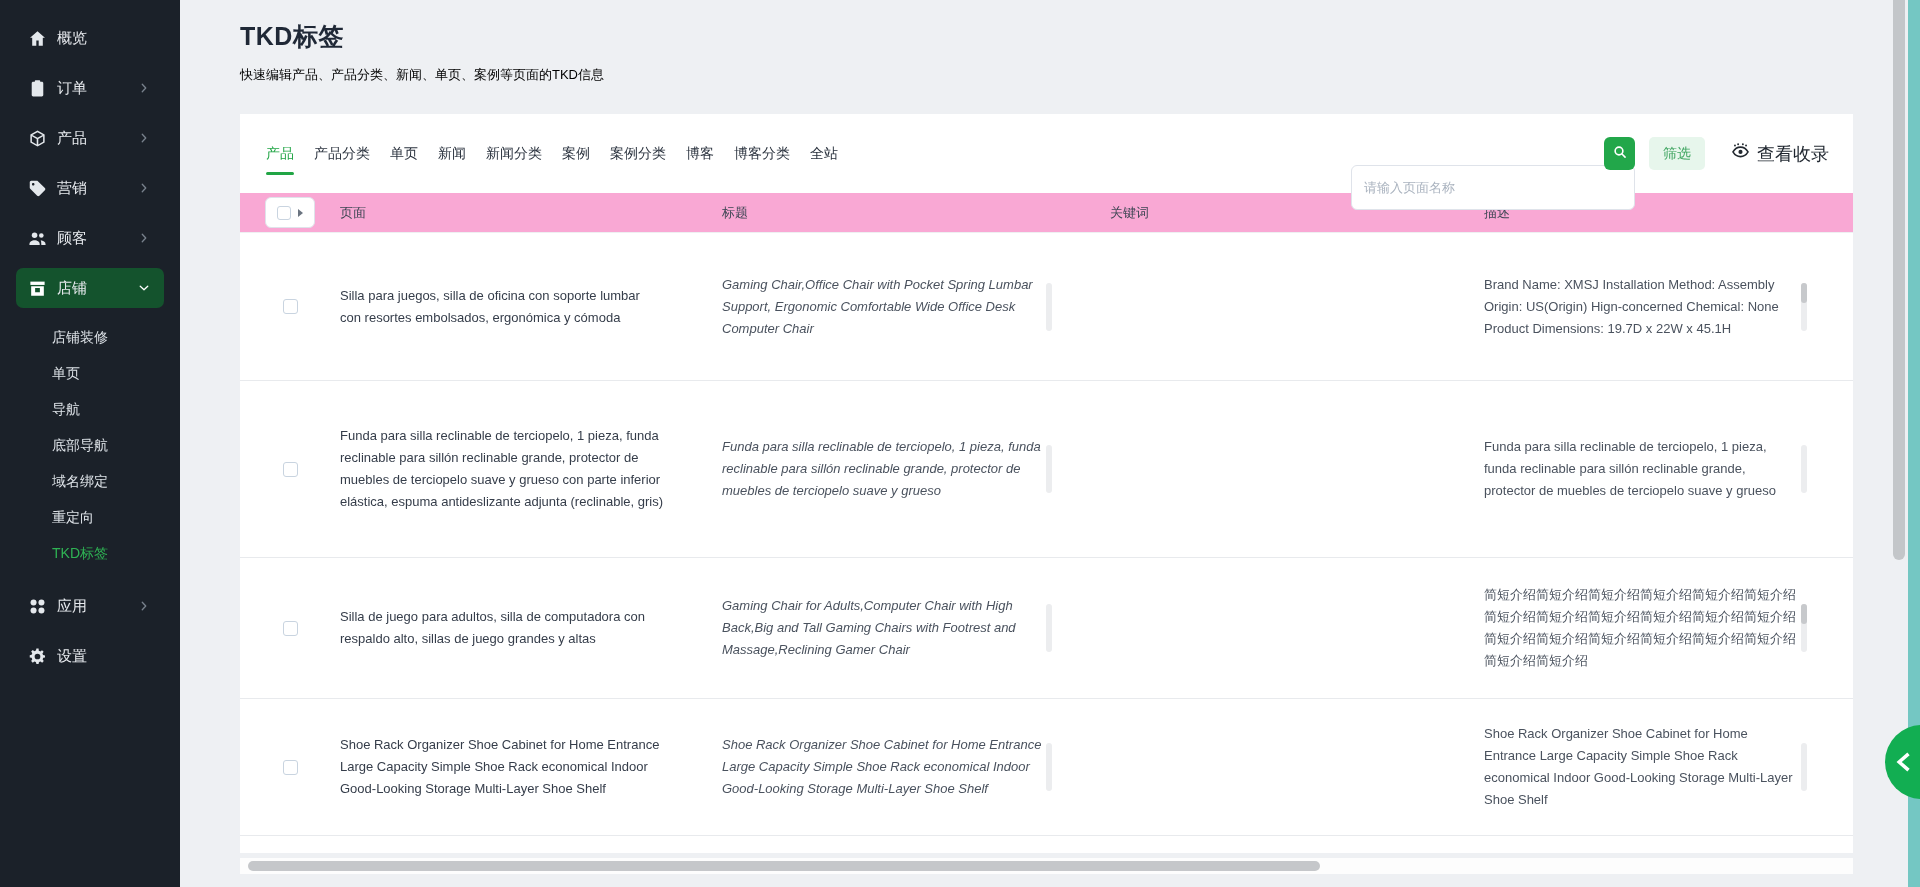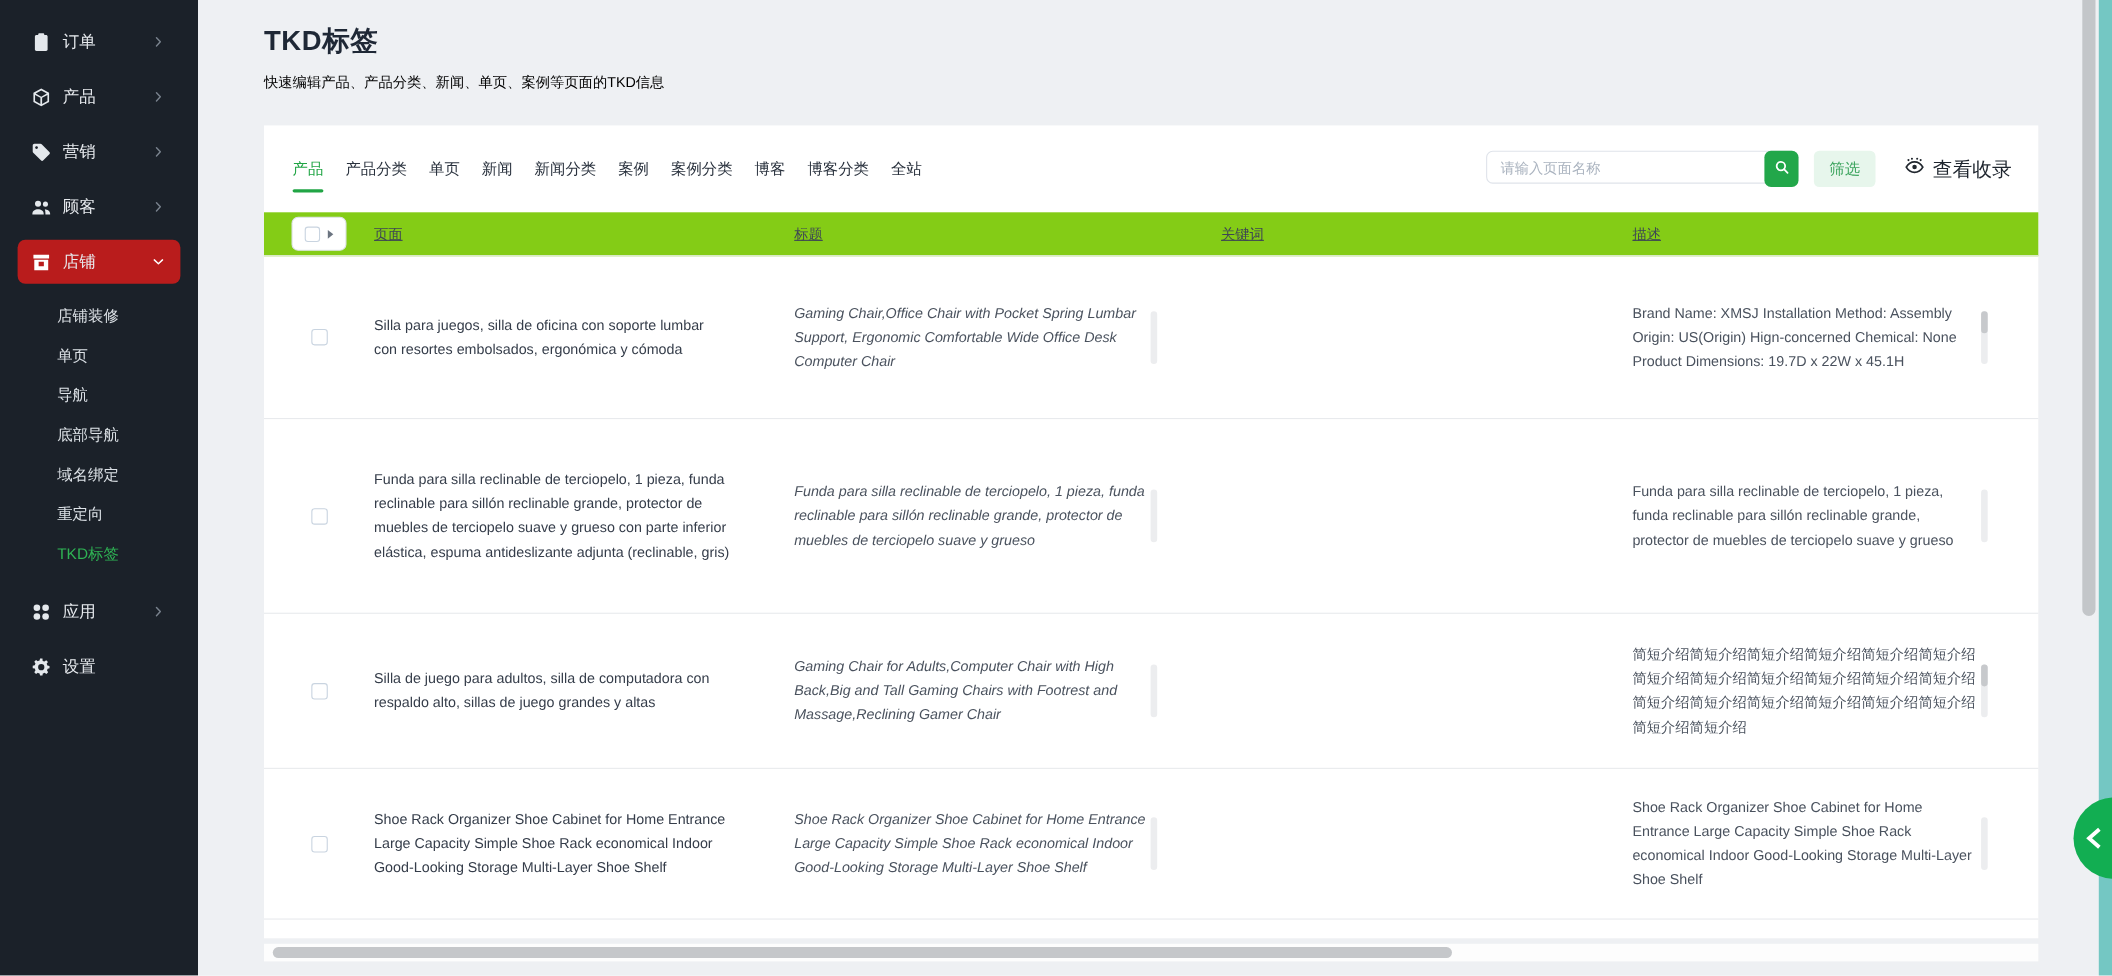--- a/index.html
+++ b/index.html
@@ -3,21 +3,21 @@
 <meta charset="utf-8">
 <style>
   * { margin:0; padding:0; box-sizing:border-box; }
   html,body { width:1920px; height:887px; font-family:"Liberation Sans","DejaVu Sans",sans-serif; }
   .app { position:relative; width:1920px; height:887px; background:#eef0f3; overflow:hidden; }
 
   
   .sidebar { position:absolute; left:0; top:0; width:180px; height:887px; background:#1b2129; z-index:3; }
   .nav-top { padding-top:13px; }
   .nav-item { height:50px; display:flex; align-items:center; padding:0 30px 0 28px; color:#e8ebef; font-size:15px; cursor:pointer; }
-  .nav-item.active { background:#b91c1c; border-radius:7px; margin:5px 16px; height:40px; padding:0 14px 0 12px;font-family:Liberation Mono, monospace; }
+  .nav-item.active { background:#14532d; border-radius:7px; margin:5px 16px; height:40px; padding:0 14px 0 12px;font-family:Liberation Mono, monospace; }
   .nav-icon { width:19px; height:19px; display:inline-flex; margin-right:10px; flex:none; }
   .nav-icon svg { width:19px; height:19px; fill:#e4e8ec; }
   .nav-item.active .nav-icon svg { fill:#ffffff; }
   .nav-label { flex:1; white-space:nowrap; }
   .nav-chevron { width:12px; height:12px; margin-left:auto; display:inline-flex; color:#79828d; }
   .nav-chevron svg { width:12px; height:12px; stroke:currentColor; fill:none; stroke-width:2.6; }
   .nav-item.active .nav-chevron { color:#ffffff; }
   .nav-chevron.down svg { transform:rotate(90deg); }
   .submenu { padding:6px 0 4px 0; margin-bottom:6px; }
   .submenu-item { height:36px; line-height:36px; padding-left:52px; font-size:14px; color:#dde2e7; cursor:pointer; white-space:nowrap; }
@@ -31,31 +31,31 @@
   .card { position:absolute; left:60px; top:114px; width:1613px; height:739px; background:#ffffff; }
 
   
   .toolbar { height:79px; display:flex; align-items:center; justify-content:space-between; padding:0 24px 0 26px; }
   .tabs { display:flex; gap:20px; align-items:center; }
   .tab { position:relative; font-size:14px; color:#2a323e; cursor:pointer; white-space:nowrap; padding:6px 0; }
   .tab.active { color:#21a545; }
   .tab.active::after { content:""; position:absolute; left:0; right:0; bottom:-6px; height:3px; border-radius:2px; background:#21a545; }
   .toolbar-right { display:flex; align-items:center; }
   .search-box { position:relative; width:284px; height:33px; margin-right:14px; }
-  .search-box input { width:100%; height:30px; border:1px solid #dfe3ea; border-radius:6px; padding:0 40px 0 12px; font-size:13px; color:#b91c1c; outline:none; background:#fff; font-family:inherit; }
+  .search-box input { width:100%; height:45px; border:1px solid #dfe3ea; border-radius:6px; padding:0 40px 0 12px; font-size:13px; color:#b91c1c; outline:none; background:#fff; font-family:inherit;margin-top:28px; }
   .search-box input::placeholder { color:#aab3bf; }
   .search-btn { position:absolute; right:0; top:0; width:31px; height:33px; border:none; background:#22a74a; border-radius:6px; display:flex; align-items:center; justify-content:center; cursor:pointer; }
   .search-btn svg { width:16px; height:16px; }
   .filter-btn { width:56px; height:33px; border:none; border-radius:5px; background:#e7f6ec; color:#3ca45e; font-size:14px; cursor:pointer; margin-right:26px; font-family:inherit; }
   .view-index { display:flex; align-items:center; gap:7px; font-size:18px; color:#1e252e; cursor:pointer; }
   .view-index svg { width:19px; height:19px; }
 
   
   .grid { display:grid; grid-template-columns:100px 382px 388px 374px 1fr; }
-  .thead { height:40px; background:#84cc16; align-items:center; font-size:13px; color:#3e4654; border-bottom:1px solid #eef0f2;text-decoration:underline; }
+  .thead { height:40px; background:#f9a8d4; align-items:center; font-size:13px; color:#3e4654; border-bottom:1px solid #eef0f2; }
   .select-box { width:50px; height:31px; background:#fff; border:1px solid #dfe3ea; border-radius:6px; display:flex; align-items:center; justify-content:center; gap:7px; margin:0 auto; cursor:pointer; }
   .caret-right { width:0; height:0; border-left:5px solid #6b7480; border-top:4px solid transparent; border-bottom:4px solid transparent; }
   .checkbox { width:15px; height:15px; border:1px solid #c9d4e0; border-radius:3px; background:#fff; display:inline-block; cursor:pointer; flex:none; }
   .trow { position:relative; border-top:1px solid #e8eaed; align-items:center; }
   .trow:first-child { border-top:none; }
   .col-check { display:flex; align-items:center; justify-content:center; }
   .cell { position:relative; height:100%; display:flex; align-items:center; }
   .cell-text { font-size:13px; line-height:22px; color:#4a525e; }
   .page-text { color:#353d4a; width:324px; }
   .title-text { width:322px;font-style:italic; }
@@ -75,20 +75,28 @@
   .fab { position:absolute; left:1885px; top:725px; width:74px; height:74px; border-radius:50%; background:#12ae52; z-index:5; cursor:pointer; }
   .fab svg { position:absolute; left:6px; top:23px; width:28px; height:28px; stroke:#fff; fill:none; stroke-width:3; }
 </style>
 </head>
 <body>
 
 <div class="app">
 
   <aside class="sidebar">
     <nav class="nav-top">
+        <div class="nav-item">
+    <span class="nav-icon">
+            <svg viewBox="0 0 24 24">
+              <path d="M12 2.8 2.6 11h2.7v10h5.2v-6.4h3v6.4h5.2V11h2.7z"></path>
+            </svg>
+          </span>
+    <span class="nav-label">概览</span>
+  </div>
         <div class="nav-item">
     <span class="nav-icon">
             <svg viewBox="0 0 24 24">
               <path d="M6.5 3.5h11c1 0 1.8.8 1.8 1.8v15c0 1-.8 1.7-1.8 1.7h-11c-1 0-1.8-.7-1.8-1.7v-15c0-1 .8-1.8 1.8-1.8zm2.5 6h6v1.8H9zm0 4h6v1.8H9z"></path>
               <rect x="8.6" y="1.6" width="6.8" height="3.8" rx="1"></rect>
             </svg>
           </span>
     <span class="nav-label">订单</span>
   <span class="nav-chevron right">
             <svg viewBox="0 0 24 24" stroke-linecap="round" stroke-linejoin="round">

